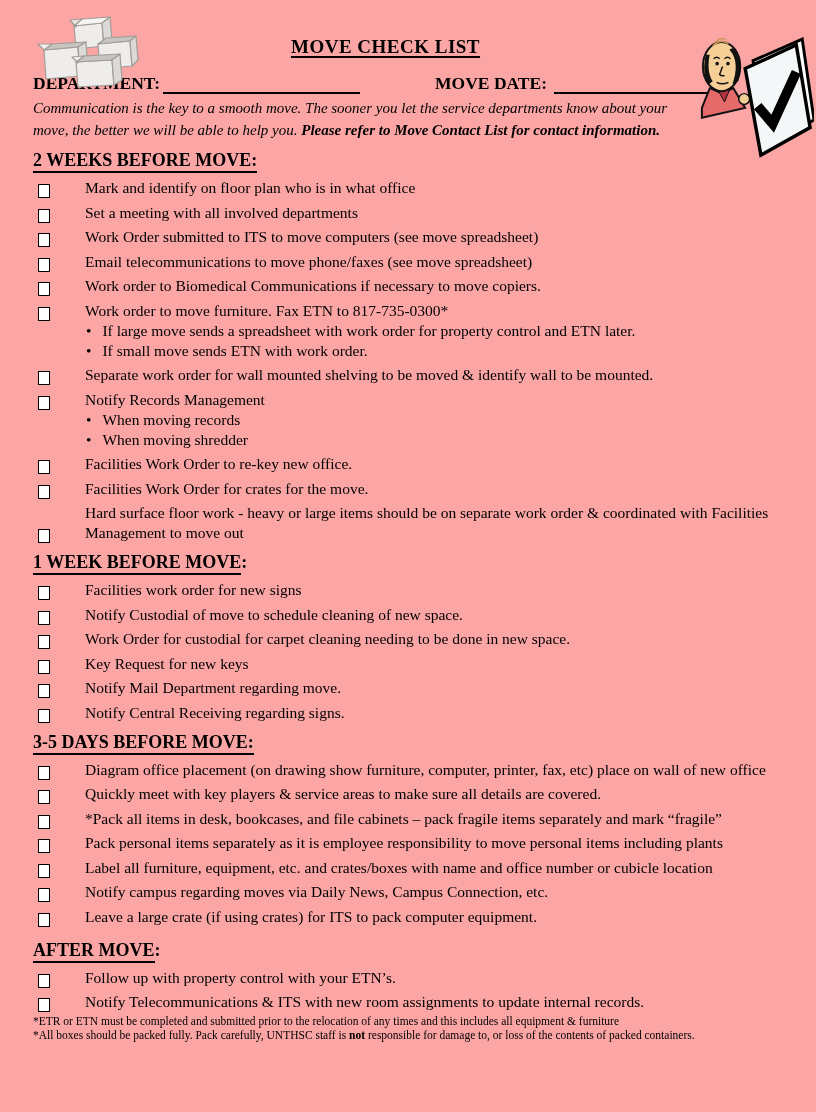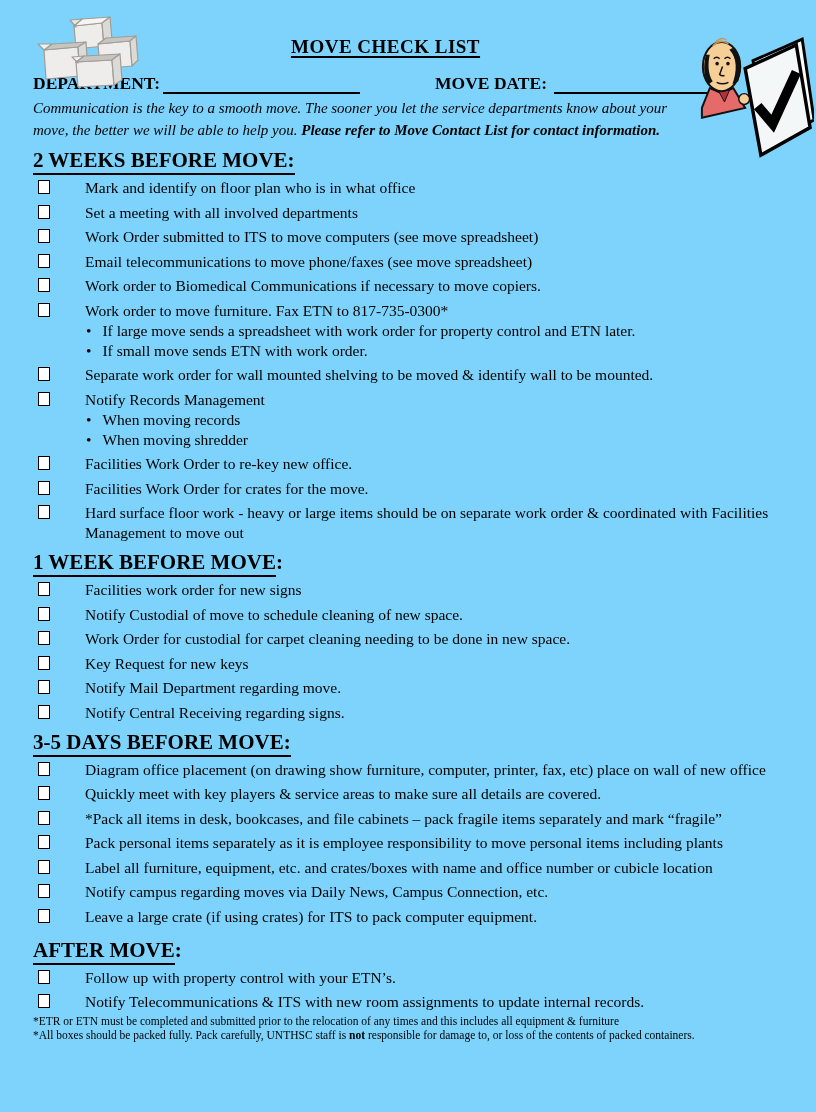--- a/index.html
+++ b/index.html
@@ -1,19 +1,19 @@
 <!DOCTYPE html>
 <html><head>
 <meta charset="utf-8">
 <style>
   * { margin:0; padding:0; box-sizing:border-box; }
   html,body { background:#ffffff; }
   .page {
     position:relative; width:816px; height:1112px; margin:0 auto;
-    background:#7dd3fc; color:#000;
+    background:#fca5a5; color:#000;
     font-family:"Liberation Serif", serif;
     overflow:hidden;
   }
   .content { padding:0 8px 0 33px; }
 
   
   .clip-boxes { position:absolute; left:36px; top:14px; width:110px; height:74px; }
   .clip-person { position:absolute; right:2px; top:22px; width:118px; height:158px; }
   .title {
     margin-top:36px; padding-right:70px;
@@ -26,25 +26,25 @@
   .dept-label, .date-label { font-size:17.5px; font-weight:bold; white-space:nowrap; }
   .blank { display:inline-block; border-bottom:2px solid #000; height:20px; }
   .blank-dept { width:197px; margin-left:3px; }
   .gap1 { width:75px; }
   .blank-date { width:172px; margin-left:7px; }
 
   .intro { margin-top:3px; width:672px; font-style:italic; font-size:15px; line-height:22px; }
   .intro .b { font-weight:bold; }
 
   
-  .section-heading { margin-top:8px; margin-bottom:7px; font-size:21px; font-weight:bold; line-height:22px; }
+  .section-heading { margin-top:8px; margin-bottom:7px; font-size:18px; font-weight:bold; line-height:22px; }
   .section-heading .hu { border-bottom:2px solid #000; padding-bottom:1px; }
   .section-last { margin-top:12px; }
 
-  .item { display:flex; align-items:flex-start; margin-top:4.5px; }
+  .item { display:flex; align-items:flex-end; margin-top:4.5px; }
   .checkbox {
     flex:0 0 auto; width:12px; height:14px; margin-left:5px; margin-top:2px;
     border:1.3px solid #000; background:#fff;
   }
   .item-text { margin-left:35px; font-size:15.5px; line-height:20px; max-width:712px; }
 
   .bullet-row { display:flex; align-items:flex-start; }
   .bullet-dot { flex:0 0 auto; margin-left:53px; font-size:15.5px; line-height:20px; }
   .bullet-text { margin-left:11px; font-size:15.5px; line-height:20px; max-width:630px; }
 

